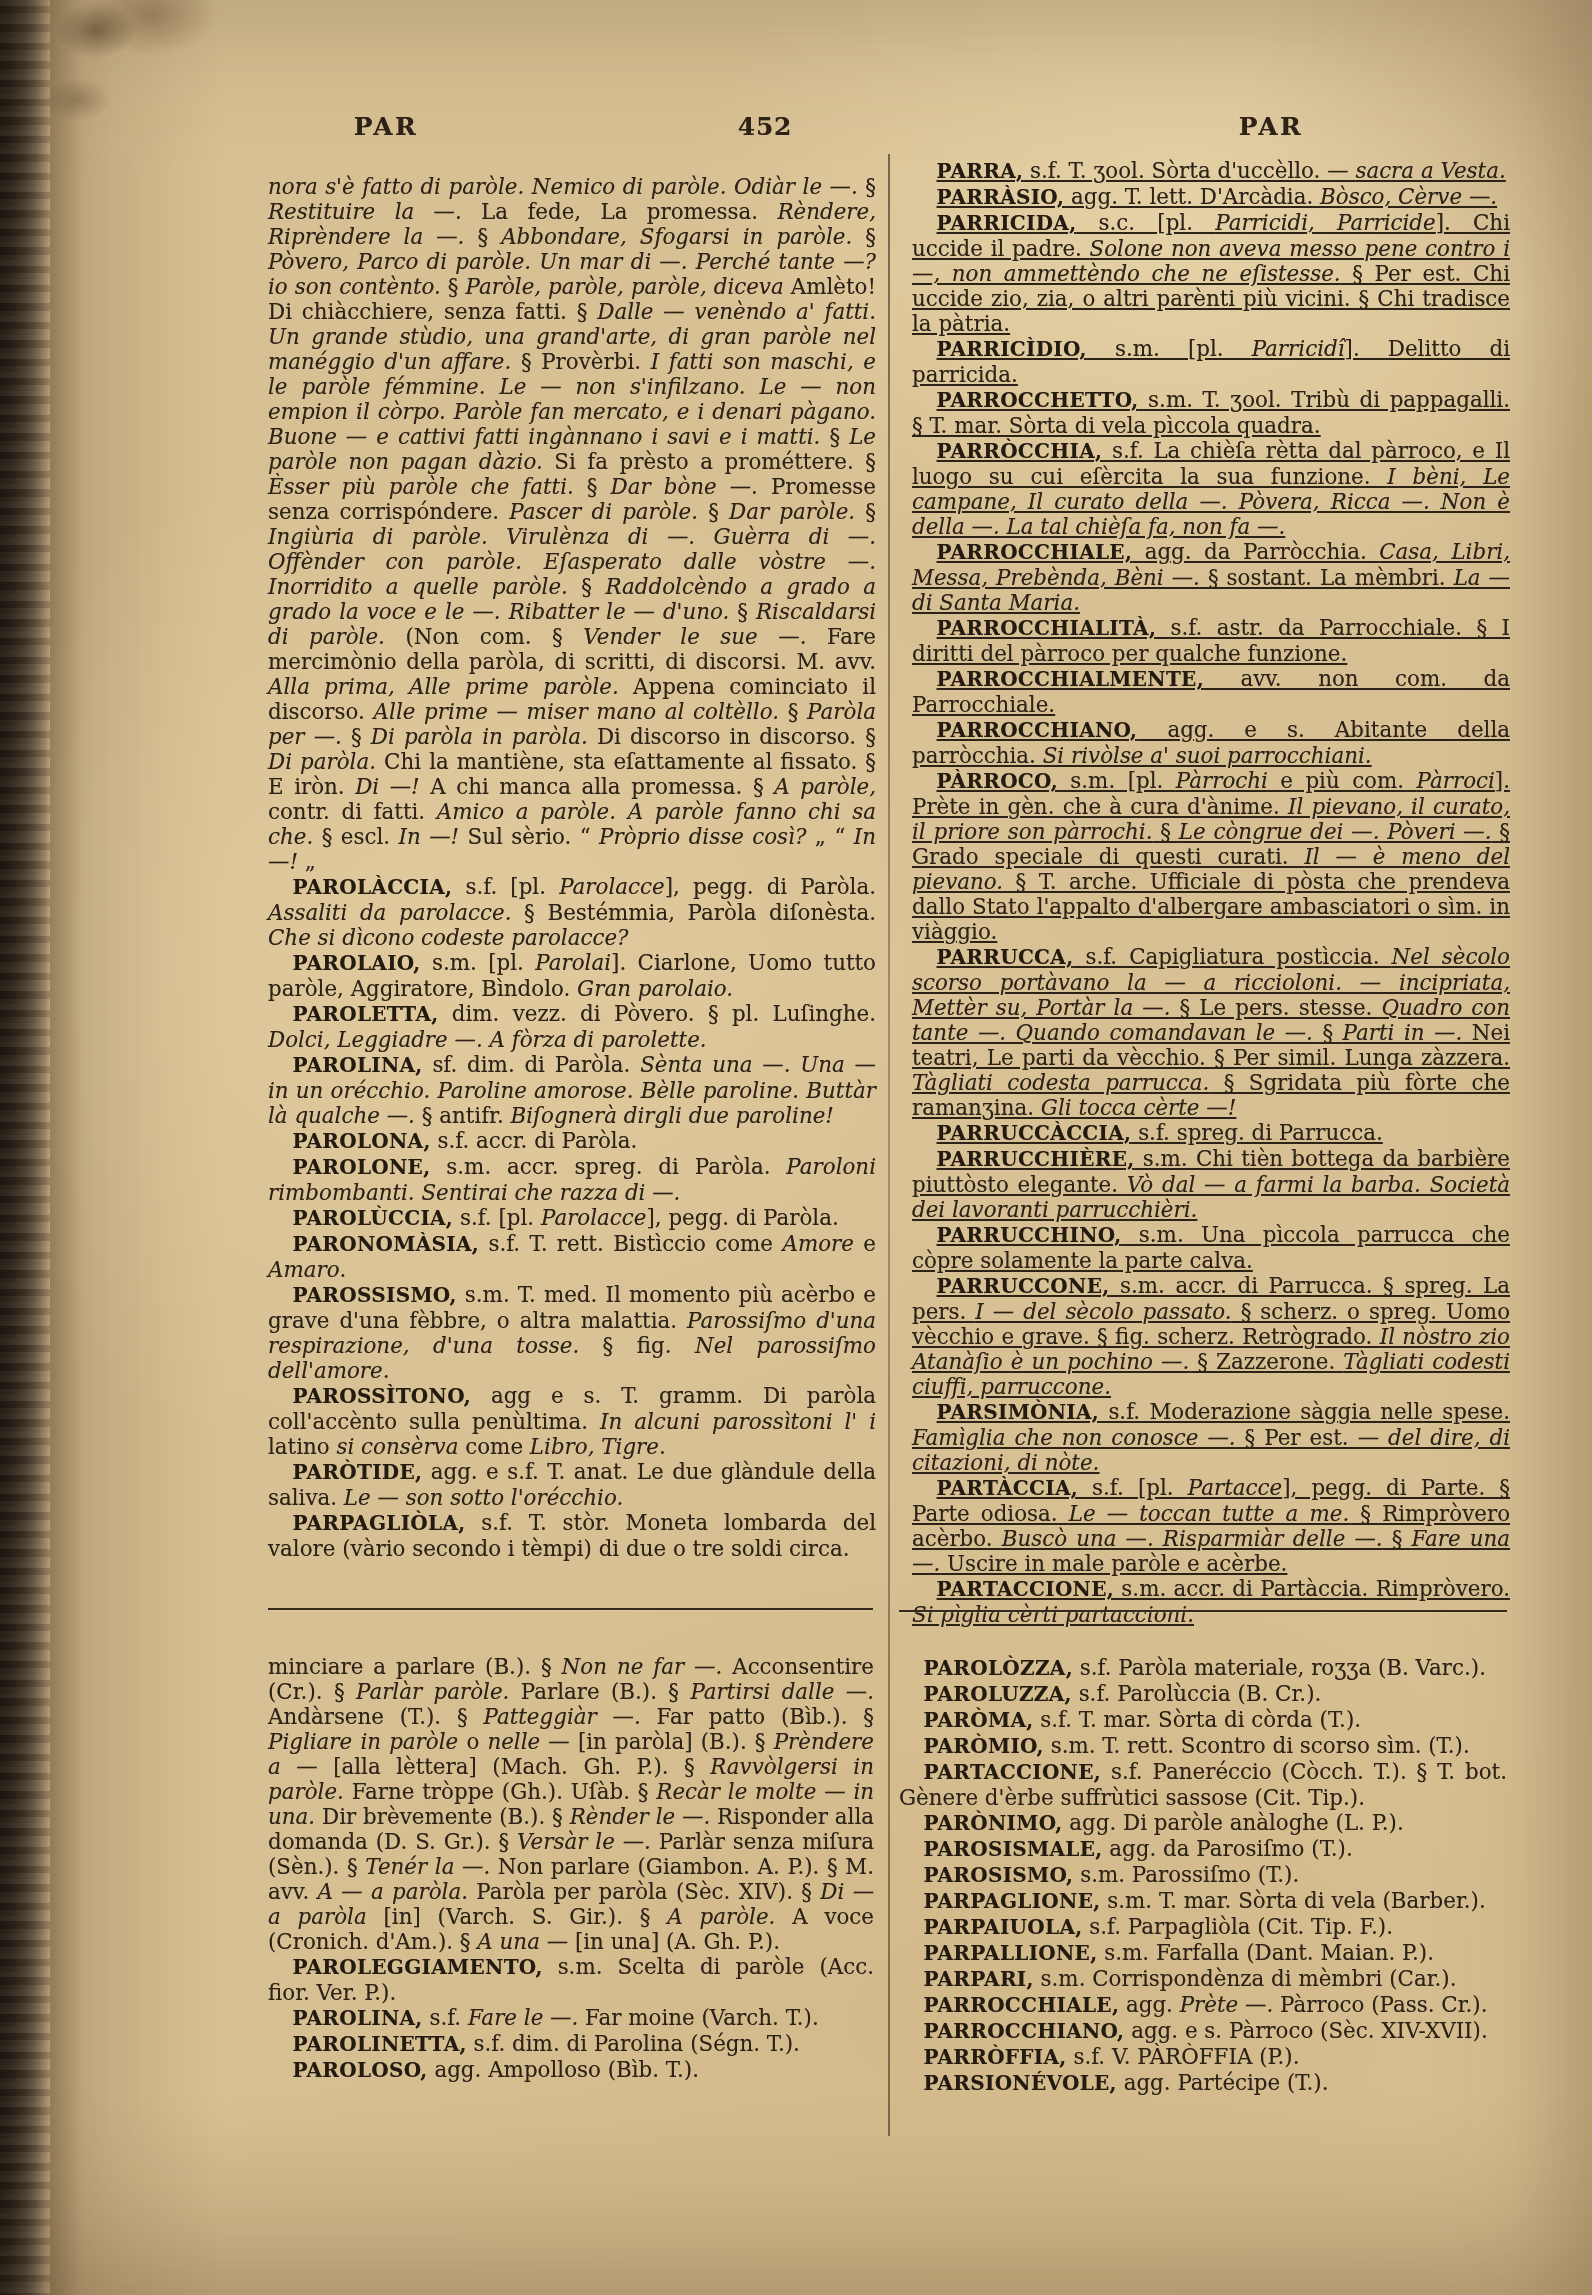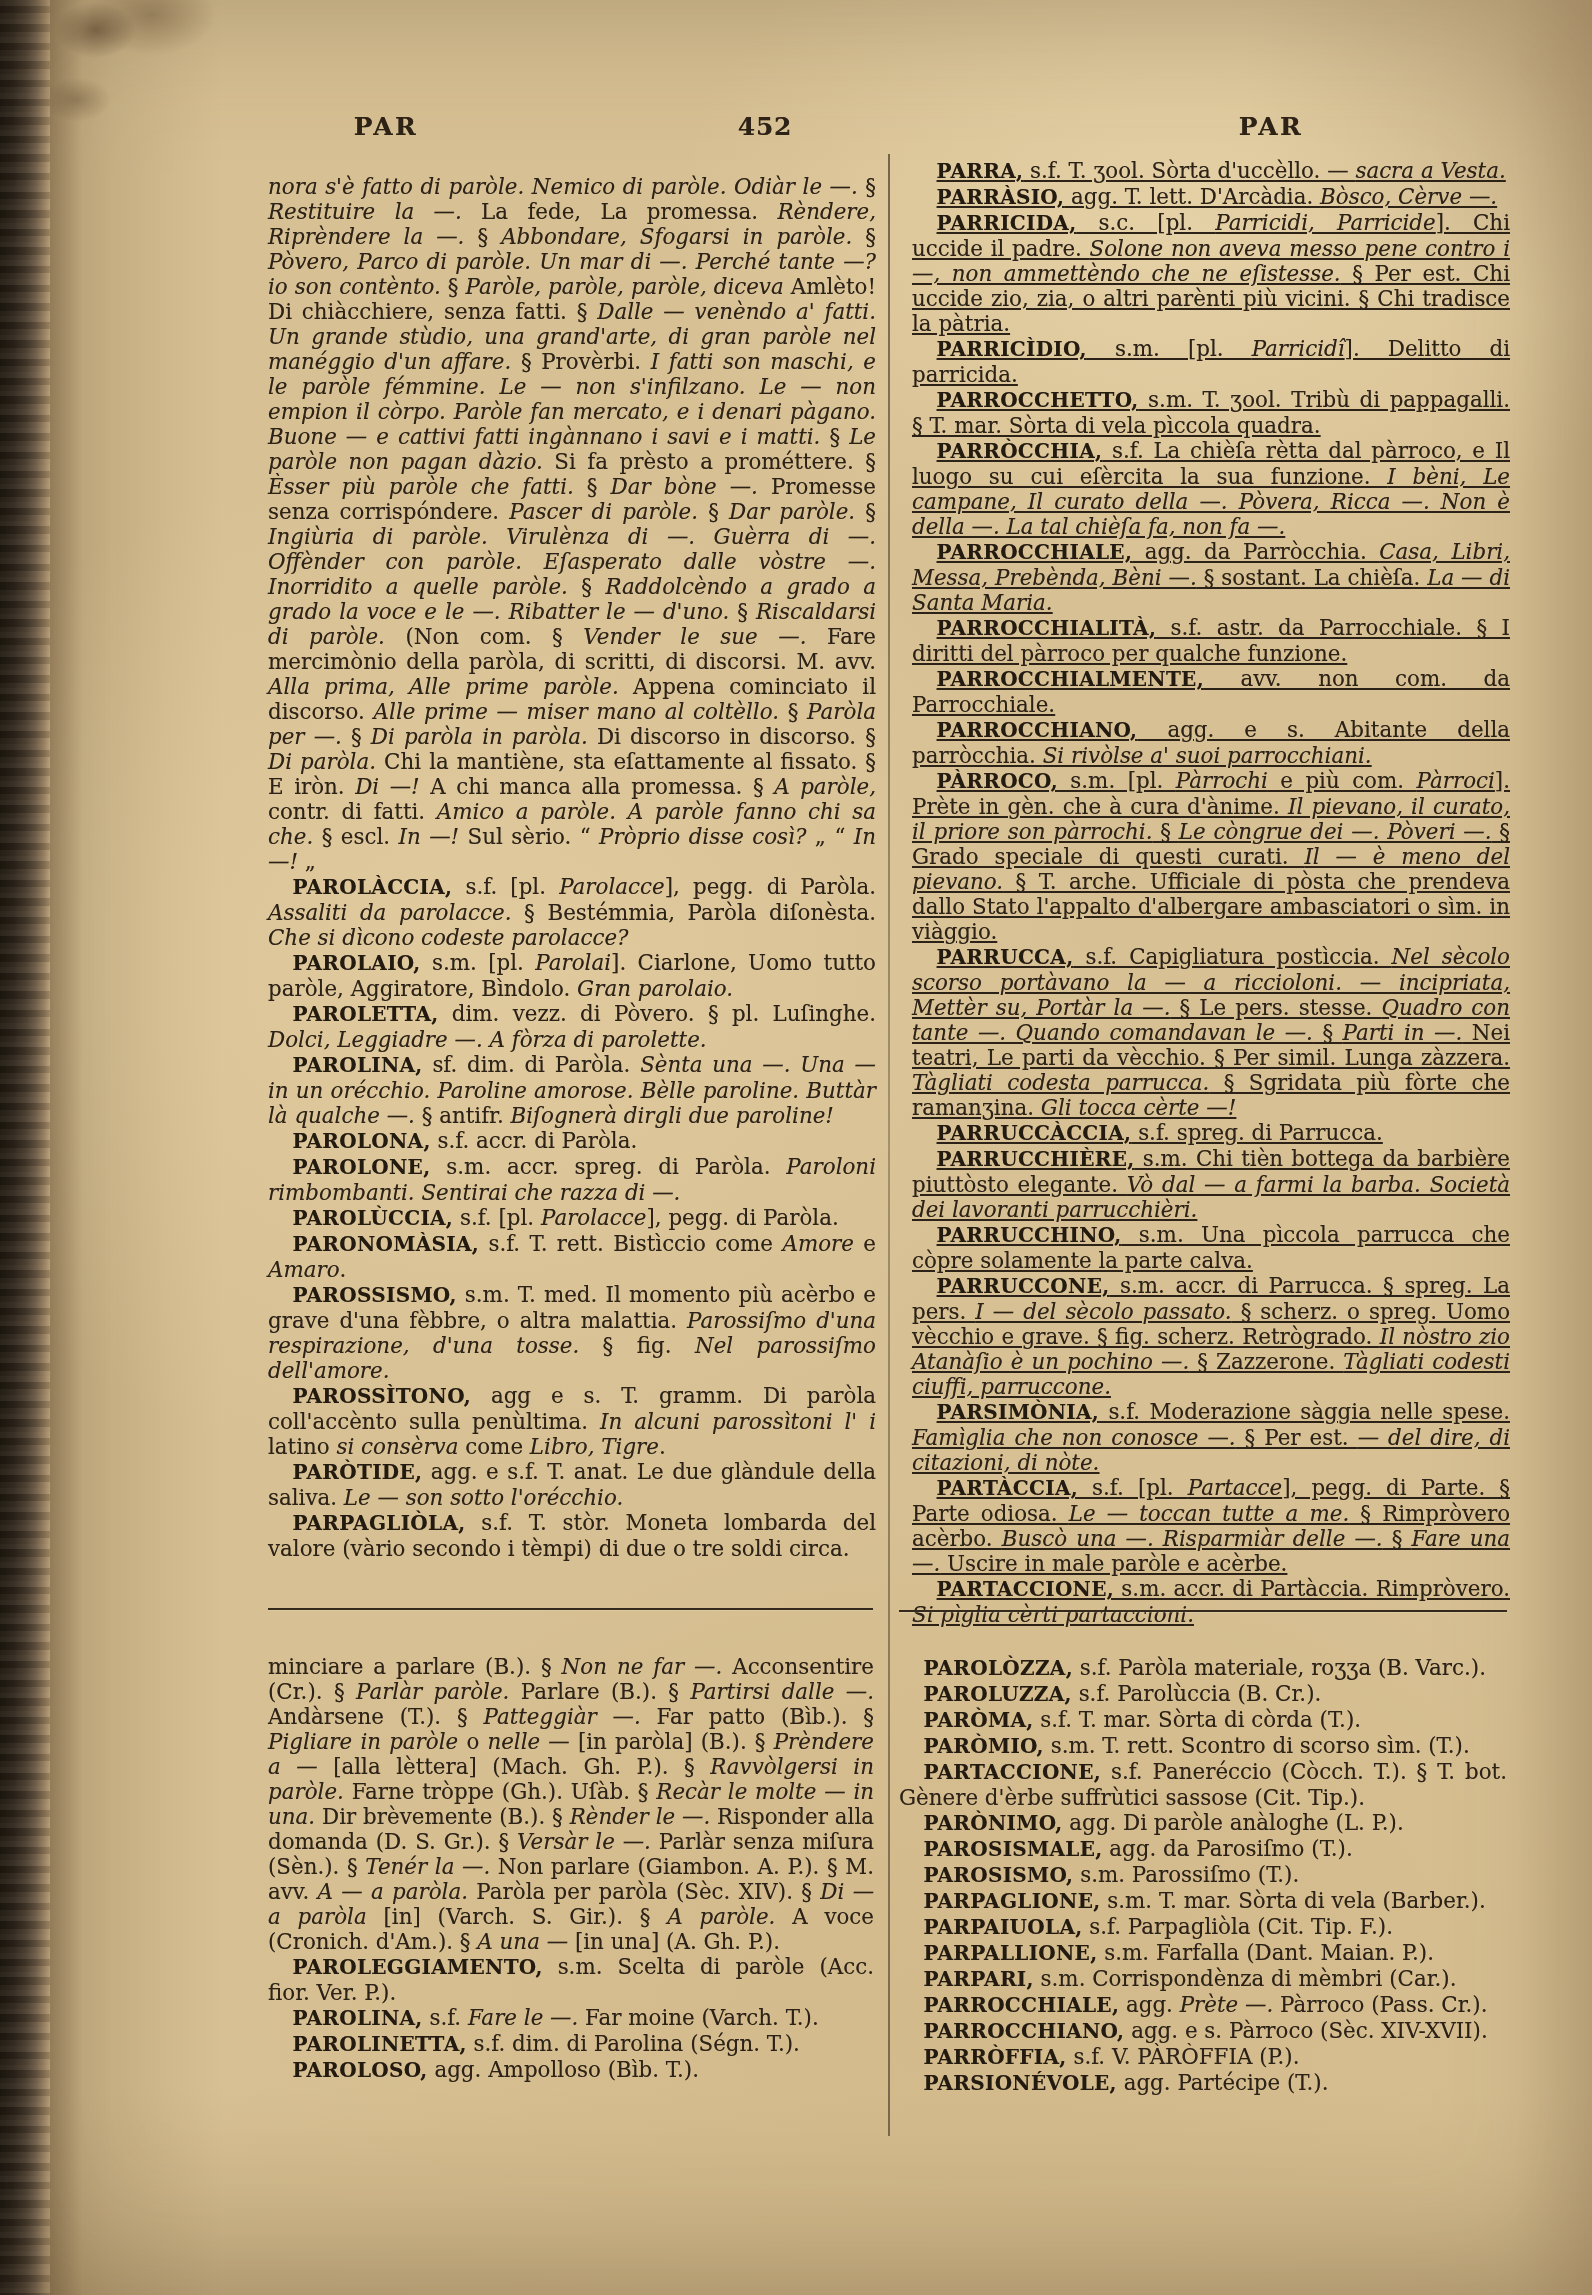--- a/index.html
+++ b/index.html
@@ -87,21 +87,21 @@
       <p class="entry"><b class="hw">PARÒTIDE,</b><span> agg. e s.f. T. anat. Le due glàndule della saliva. </span><i>Le — son sotto l'orécchio.</i></p>
       <p class="entry"><b class="hw">PARPAGLIÒLA,</b><span> s.f. T. stòr. Moneta lombarda del valore (vàrio secondo i tèmpi) di due o tre soldi circa.</span></p>
     </div>
   <div class="col top-right">
       <p class="entry"><b class="hw">PARRA,</b><span> s.f. T. ʒool. Sòrta d'uccèllo. — </span><i>sacra a Vesta.</i></p>
       <p class="entry"><b class="hw">PARRÀSIO,</b><span> agg. T. lett. D'Arcàdia. </span><i>Bòsco, Cèrve —.</i></p>
       <p class="entry"><b class="hw">PARRICIDA,</b><span> s.c. [pl. </span><i>Parricidi, Parricide</i><span>]. Chi uccide il padre. </span><i>Solone non aveva messo pene contro i —, non ammettèndo che ne eſistesse.</i><span> § Per est. Chi uccide zio, zia, o altri parènti più vicini. § Chi tradisce la pàtria.</span></p>
       <p class="entry"><b class="hw">PARRICÌDIO,</b><span> s.m. [pl. </span><i>Parricidî</i><span>]. Delitto di parricida.</span></p>
       <p class="entry"><b class="hw">PARROCCHETTO,</b><span> s.m. T. ʒool. Tribù di pappagalli. § T. mar. Sòrta di vela pìccola quadra.</span></p>
       <p class="entry"><b class="hw">PARRÒCCHIA,</b><span> s.f. La chièſa rètta dal pàrroco, e Il luogo su cui eſèrcita la sua funzione. </span><i>I bèni, Le campane, Il curato della —. Pòvera, Ricca —. Non è della —. La tal chièſa fa, non fa —.</i></p>
-      <p class="entry"><b class="hw">PARROCCHIALE,</b><span> agg. da Parròcchia. </span><i>Casa, Libri, Messa, Prebènda, Bèni —.</i><span> § sostant. La chièſa. </span><i>La — di Santa Maria.</i></p>
+      <p class="entry"><b class="hw">PARROCCHIALE,</b><span> agg. da Parròcchia. </span><i>Casa, Libri, Messa, Prebènda, Bèni —.</i><span> § sostant. La mèmbri. </span><i>La — di Santa Maria.</i></p>
       <p class="entry"><b class="hw">PARROCCHIALITÀ,</b><span> s.f. astr. da Parrocchiale. § I diritti del pàrroco per qualche funzione.</span></p>
       <p class="entry"><b class="hw">PARROCCHIALMENTE,</b><span> avv. non com. da Parrocchiale.</span></p>
       <p class="entry"><b class="hw">PARROCCHIANO,</b><span> agg. e s. Abitante della parròcchia. </span><i>Si rivòlse a' suoi parrocchiani.</i></p>
       <p class="entry"><b class="hw">PÀRROCO,</b><span> s.m. [pl. </span><i>Pàrrochi</i><span> e più com. </span><i>Pàrroci</i><span>]. Prète in gèn. che à cura d'ànime. </span><i>Il pievano, il curato, il priore son pàrrochi.</i><span> § </span><i>Le còngrue dei —. Pòveri —.</i><span> § Grado speciale di questi curati. </span><i>Il — è meno del pievano.</i><span> § T. arche. Ufficiale di pòsta che prendeva dallo Stato l'appalto d'albergare ambasciatori o sìm. in viàggio.</span></p>
       <p class="entry"><b class="hw">PARRUCCA,</b><span> s.f. Capigliatura postìccia. </span><i>Nel sècolo scorso portàvano la — a riccioloni. — incipriata, Mettèr su, Portàr la —.</i><span> § Le pers. stesse. </span><i>Quadro con tante —. Quando comandavan le —.</i><span> § </span><i>Parti in —.</i><span> Nei teatri, Le parti da vècchio. § Per simil. Lunga zàzzera. </span><i>Tàgliati codesta parrucca.</i><span> § Sgridata più fòrte che ramanʒina. </span><i>Gli tocca cèrte —!</i></p>
       <p class="entry"><b class="hw">PARRUCCÀCCIA,</b><span> s.f. spreg. di Parrucca.</span></p>
       <p class="entry"><b class="hw">PARRUCCHIÈRE,</b><span> s.m. Chi tièn bottega da barbière piuttòsto elegante. </span><i>Vò dal — a farmi la barba. Società dei lavoranti parrucchièri.</i></p>
       <p class="entry"><b class="hw">PARRUCCHINO,</b><span> s.m. Una pìccola parrucca che còpre solamente la parte calva.</span></p>
       <p class="entry"><b class="hw">PARRUCCONE,</b><span> s.m. accr. di Parrucca. § spreg. La pers. </span><i>I — del sècolo passato.</i><span> § scherz. o spreg. Uomo vècchio e grave. § fig. scherz. Retrògrado. </span><i>Il nòstro zio Atanàſio è un pochino —.</i><span> § Zazzerone. </span><i>Tàgliati codesti ciuffi, parruccone.</i></p>
       <p class="entry"><b class="hw">PARSIMÒNIA,</b><span> s.f. Moderazione sàggia nelle spese. </span><i>Famìglia che non conosce —.</i><span> § Per est. </span><i>— del dire, di citazioni, di nòte.</i></p>

